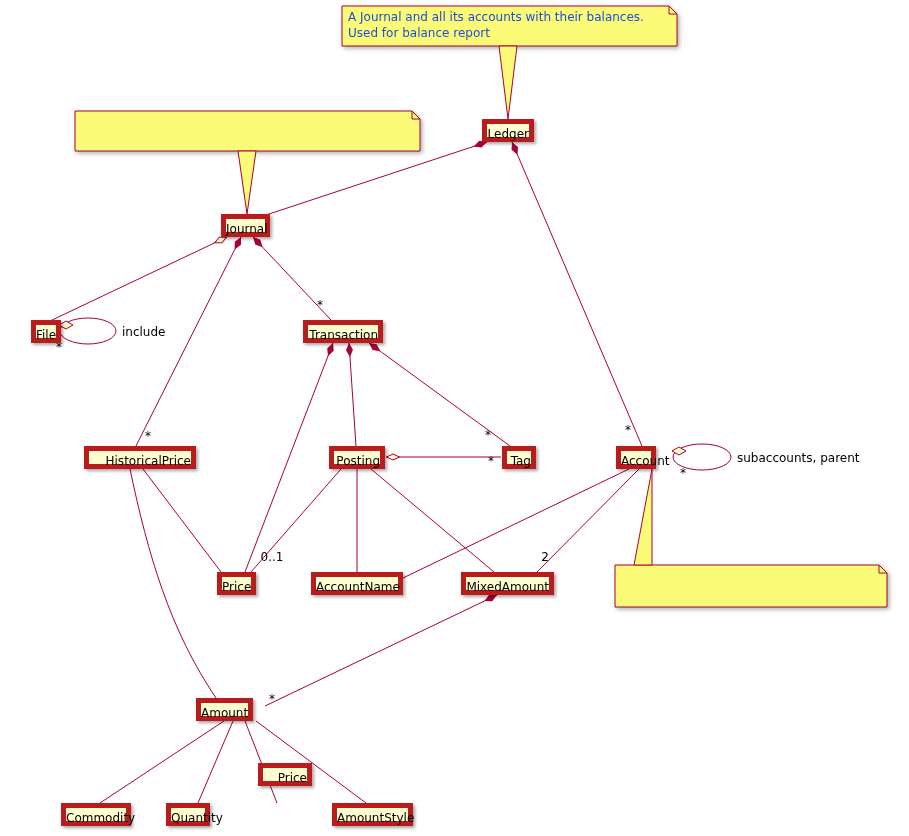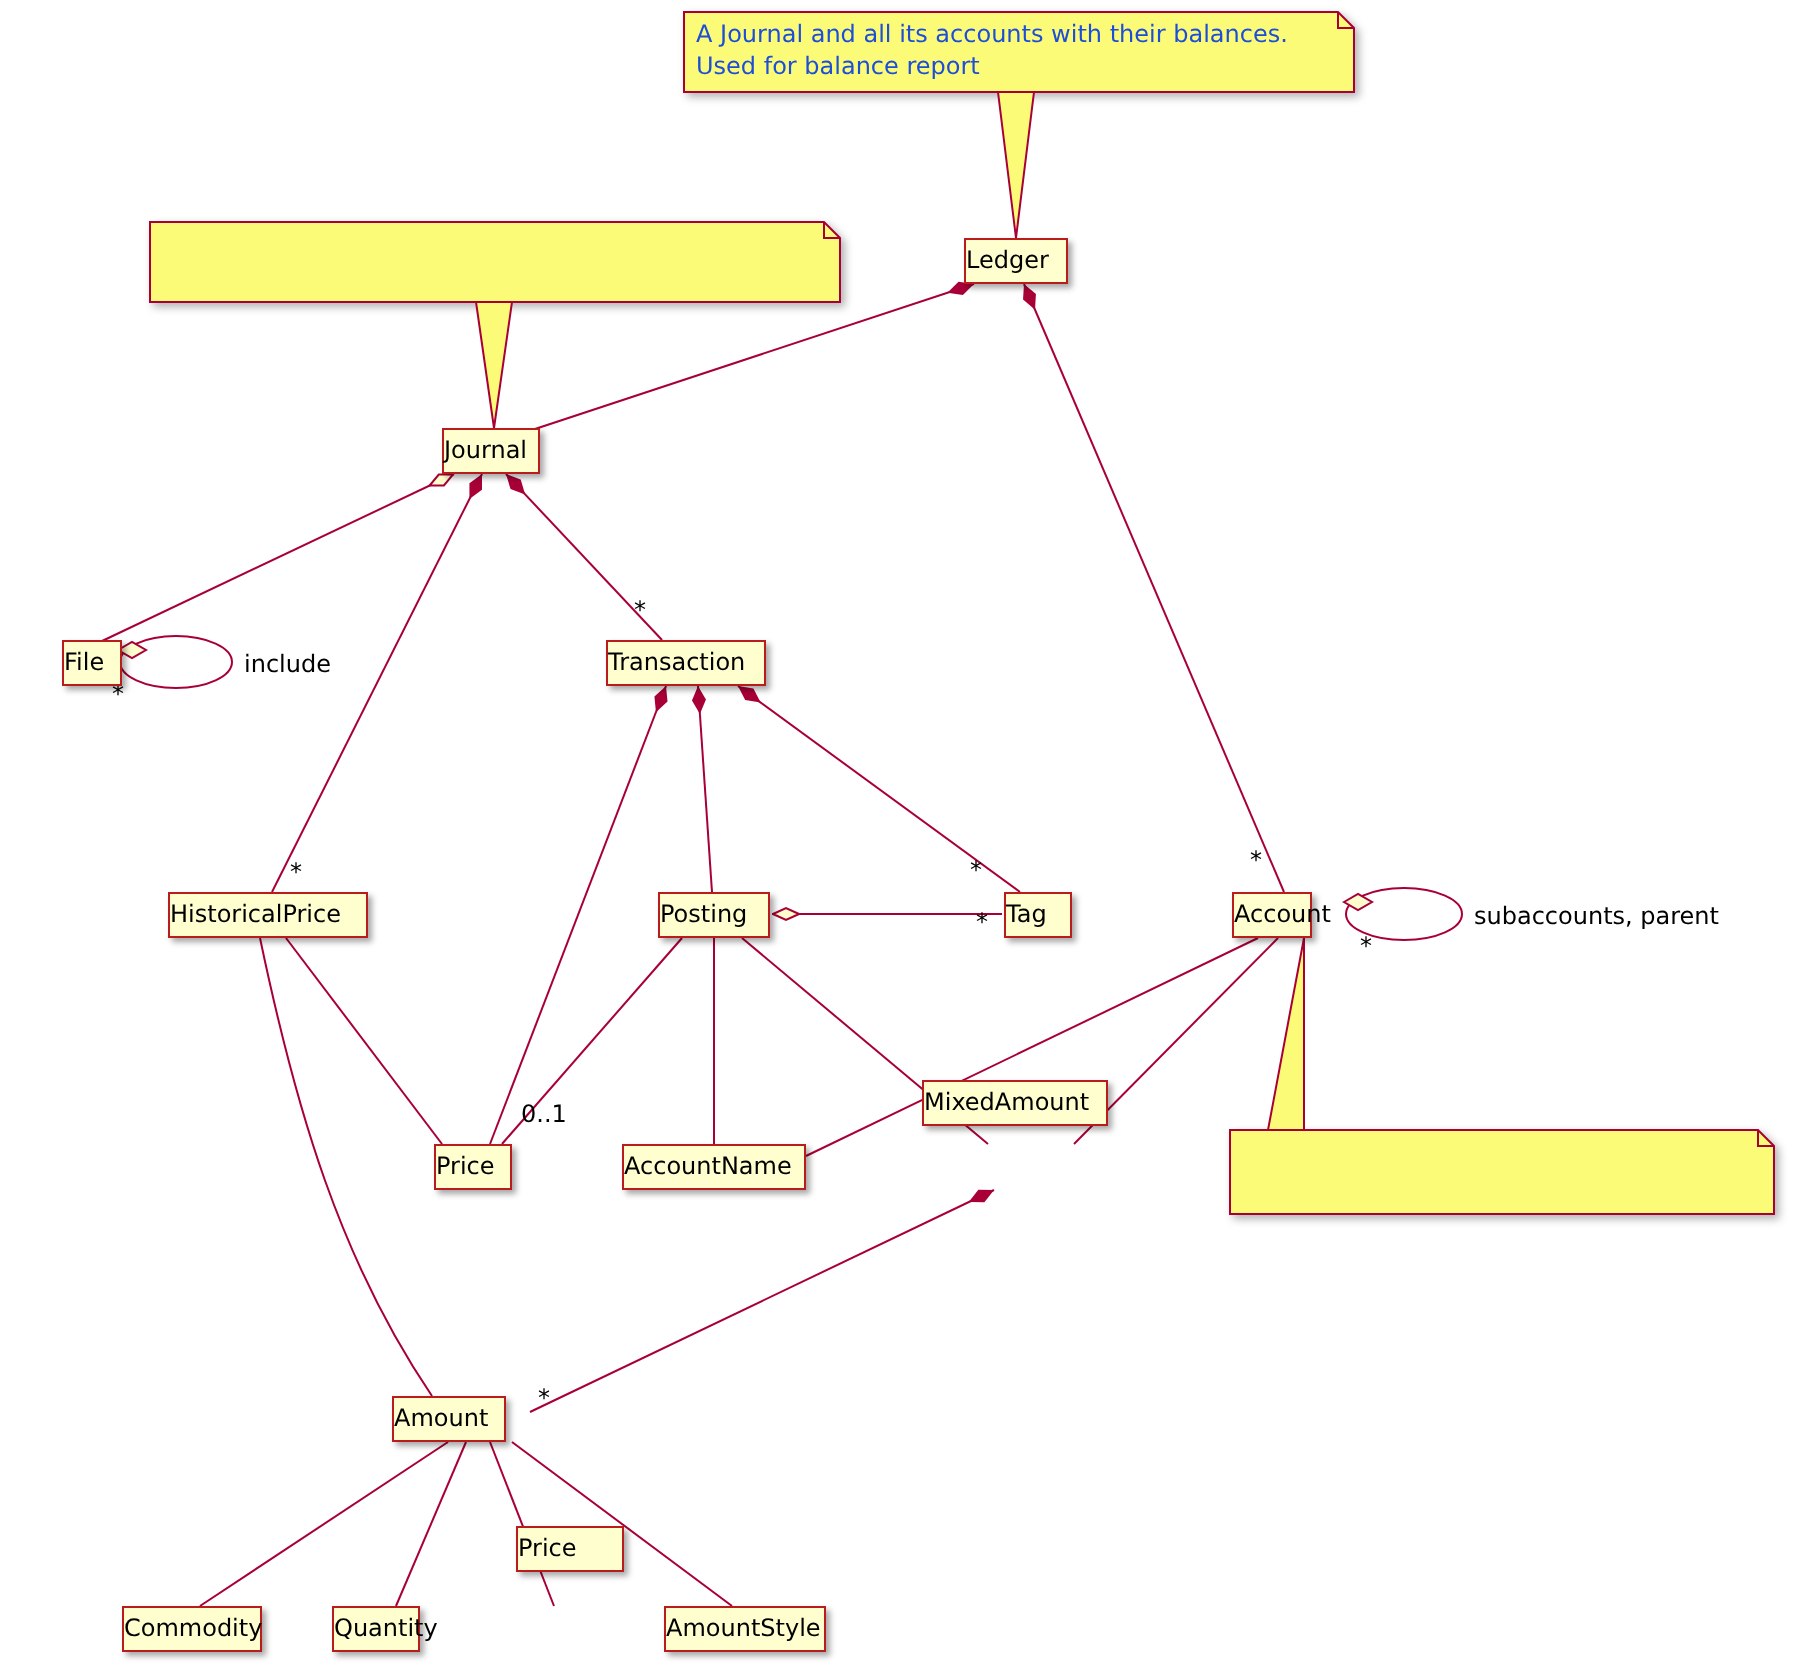--- a/index.html
+++ b/index.html
@@ -11,23 +11,23 @@
   .edge{stroke:#A80036;stroke-width:1;fill:none;}
   .loop{stroke:#A80036;stroke-width:1;fill:none;}
   .diamond-open{fill:#FEFECE;stroke:#A80036;stroke-width:1;}
   .note-shape{fill:#FBFB77;stroke:#A80036;stroke-width:1;filter:drop-shadow(2px 2px 2px rgba(0,0,0,0.30));}
   .fold{fill:none;stroke:#A80036;stroke-width:1;}
   .pointer{fill:#FBFB77;stroke:#A80036;stroke-width:1;}
   .mult{font-size:12px;fill:#000000;}
   .lbl{font-size:12px;fill:#000000;}
   .node{
     position:absolute;box-sizing:border-box;height:23px;
-    background:#FEFECE;border:1px solid #b91c1c;
+    background:#FEFECE;border:5px solid #b91c1c;
     box-shadow:2px 2px 3px rgba(0,0,0,0.35);
-    font-size:12px;line-height:21px;text-align:left;color:#000;
+    font-size:12px;line-height:21px;text-align:right;color:#000;
     white-space:nowrap;
   }
   .note-text{
     position:absolute;font-size:12px;line-height:16px;color:#1d4ed8;
     white-space:pre-line;
   }
 </style>
 </head>
 <body>
 
@@ -93,27 +93,27 @@
     <text class="mult" x="272" y="561" text-anchor="middle">0..1</text>
     <text class="mult" x="545" y="561" text-anchor="middle">2</text>
     <text class="lbl" x="122" y="336" text-anchor="start">include</text>
     <text class="lbl" x="737" y="462" text-anchor="start">subaccounts, parent</text>
   </svg>
 
   <div class="node" style="left:482px;top:119px;width:52px">Ledger</div>
   <div class="node" style="left:221px;top:214px;width:49px">Journal</div>
   <div class="node" style="left:31px;top:320px;width:30px">File</div>
   <div class="node" style="left:303px;top:320px;width:80px">Transaction</div>
-  <div class="node" style="left:84px;top:446px;width:100px">HistoricalPrice</div>
+  <div class="node" style="left:84px;top:446px;width:112px">HistoricalPrice</div>
   <div class="node" style="left:329px;top:446px;width:56px">Posting</div>
   <div class="node" style="left:502px;top:446px;width:34px">Tag</div>
   <div class="node" style="left:616px;top:446px;width:40px">Account</div>
   <div class="node" style="left:217px;top:572px;width:39px">Price</div>
   <div class="node" style="left:311px;top:572px;width:92px">AccountName</div>
-  <div class="node" style="left:461px;top:540px;width:93px">MixedAmount</div>
+  <div class="node" style="left:461px;top:572px;width:93px">MixedAmount</div>
   <div class="node" style="left:196px;top:698px;width:57px">Amount</div>
   <div class="node" style="left:61px;top:803px;width:70px">Commodity</div>
   <div class="node" style="left:166px;top:803px;width:44px">Quantity</div>
   <div class="node" style="left:258px;top:763px;width:54px">Price</div>
   <div class="node" style="left:332px;top:803px;width:81px">AmountStyle</div>
 
   <div class="note-text" style="left:348px;top:9px;width:324px">A Journal and all its accounts with their balances.
 Used for balance report</div>
 
 </div>

